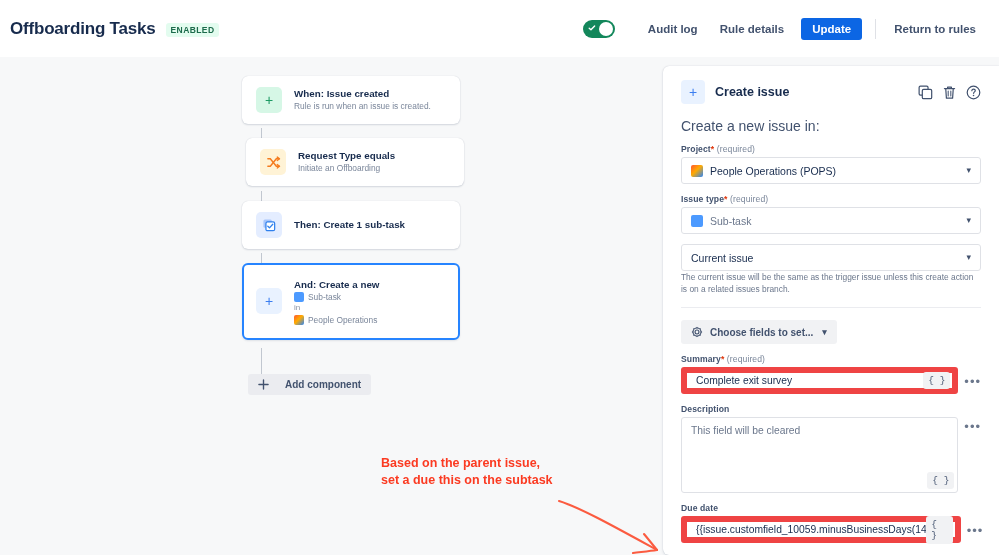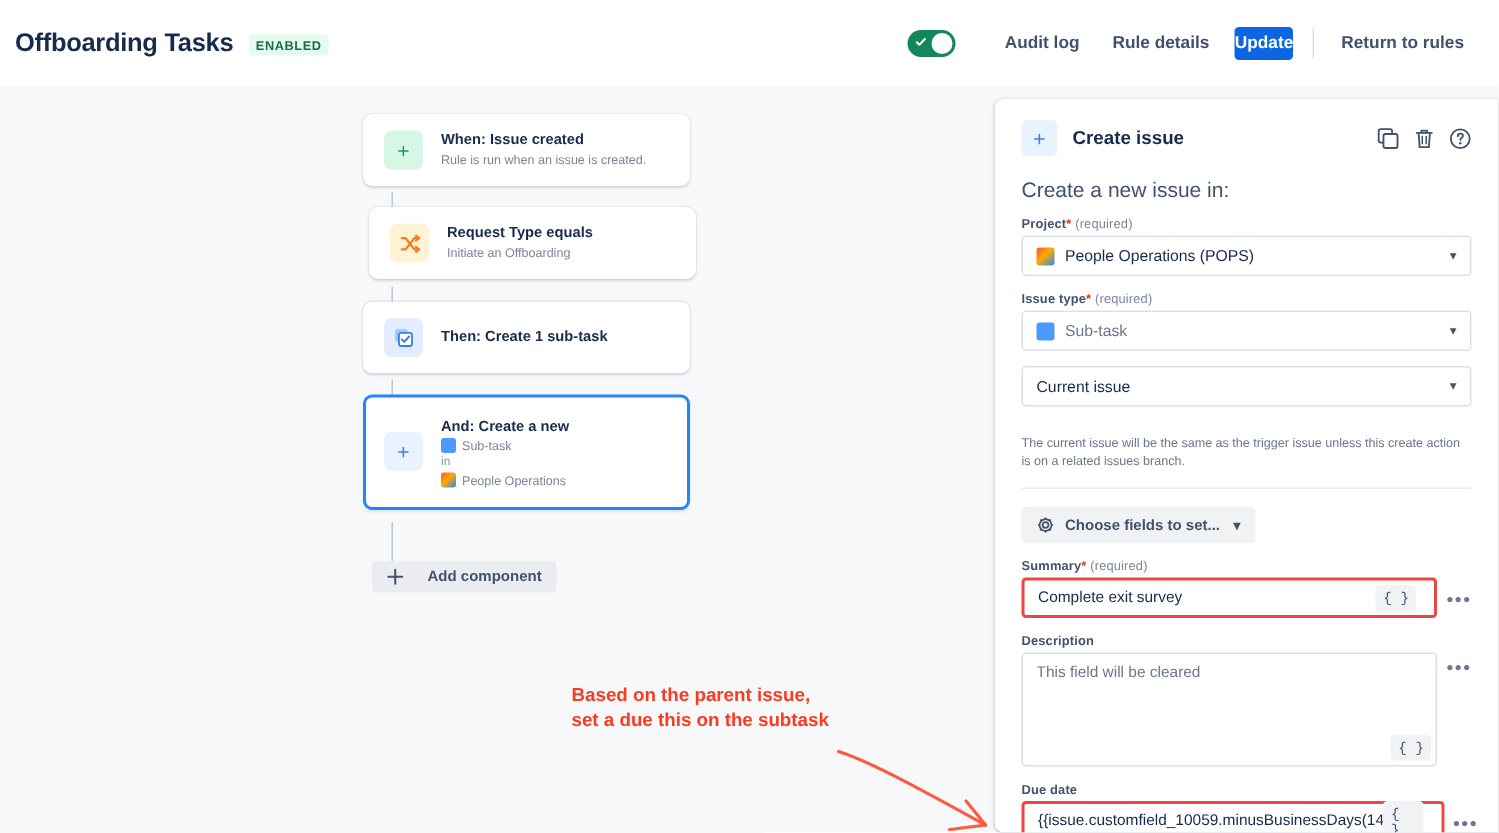--- a/index.html
+++ b/index.html
@@ -38,21 +38,21 @@
   }
   .toggle .chk {
     position: absolute; left: 5px; top: 4px; width: 8px; height: 8px;
   }
   .link-btn {
     font-size: 11.5px; color: #42526e; font-weight: 600;
     padding: 5px 11px; border-radius: 3px; cursor: pointer; white-space: nowrap;
   }
   .primary-btn {
     font-size: 11.5px; color: #ffffff; font-weight: 600; background: #0c66e4;
-    padding: 5px 0; border-radius: 3px; cursor: pointer; margin: 0 6px;
+    padding: 5px 11px; border-radius: 3px; cursor: pointer; margin: 0 6px;
     white-space: nowrap;
   }
   .vsep { width: 1px; height: 20px; background: #dfe1e6; margin: 0 7px; }
 
   
   .canvas {
     position: absolute; left: 0; top: 57px; width: 999px; height: 498px;
     background: #f7f8f9;
   }
   .flow { position: absolute; left: 242px; top: 19px; width: 220px; }
@@ -143,34 +143,34 @@
     display: flex; align-items: center; padding: 0 9px; gap: 7px; cursor: pointer;
     position: relative;
   }
   .select-val { font-size: 10.5px; color: #172b4d; }
   .select-val.muted { color: #6b778c; }
   .chev {
     margin-left: auto; color: #42526e; font-size: 9px; line-height: 1;
   }
   .sel-ic { width: 12px; height: 12px; border-radius: 2px; flex: none; }
 
-  .hint { font-size: 8.4px; color: #6b778c; line-height: 1.45; margin-top: 18px; }
+  .hint { font-size: 8.4px; color: #6b778c; line-height: 1.45; margin-top: 0; }
 
   .divider { height: 1px; background: #ebecf0; margin: 12px 0 0 0; }
 
   .choose-btn {
     display: inline-flex; align-items: center; gap: 7px; background: #f1f2f4;
     border-radius: 3px; padding: 6px 10px; font-size: 10px; font-weight: 700;
     color: #42526e; cursor: pointer; margin-top: 12px;
   }
 
   .input-row { display: flex; align-items: flex-start; gap: 6px; }
   .text-input {
-    flex: 1; height: 27px; border: 2px solid #ef4444; border-radius: 3px;
-    background: #fff; display: flex; align-items: center; padding: 0 12px 0 9px;
+    flex: 1; height: 27px; border: 6px solid #ef4444; border-radius: 3px;
+    background: #fff; display: flex; align-items: center; padding: 0 2px 0 9px;
     position: relative;
   }
   .input-val { font-size: 10.3px; color: #172b4d; white-space: nowrap; overflow: hidden; }
   .brace {
     margin-left: auto; background: #f1f2f4; border-radius: 3px;
     font-size: 9.5px; color: #42526e; padding: 3px 5px; cursor: pointer;
     font-family: "Liberation Mono", monospace;
   }
   .dots {
     color: #6b778c; font-size: 13px; letter-spacing: 1px; cursor: pointer;

